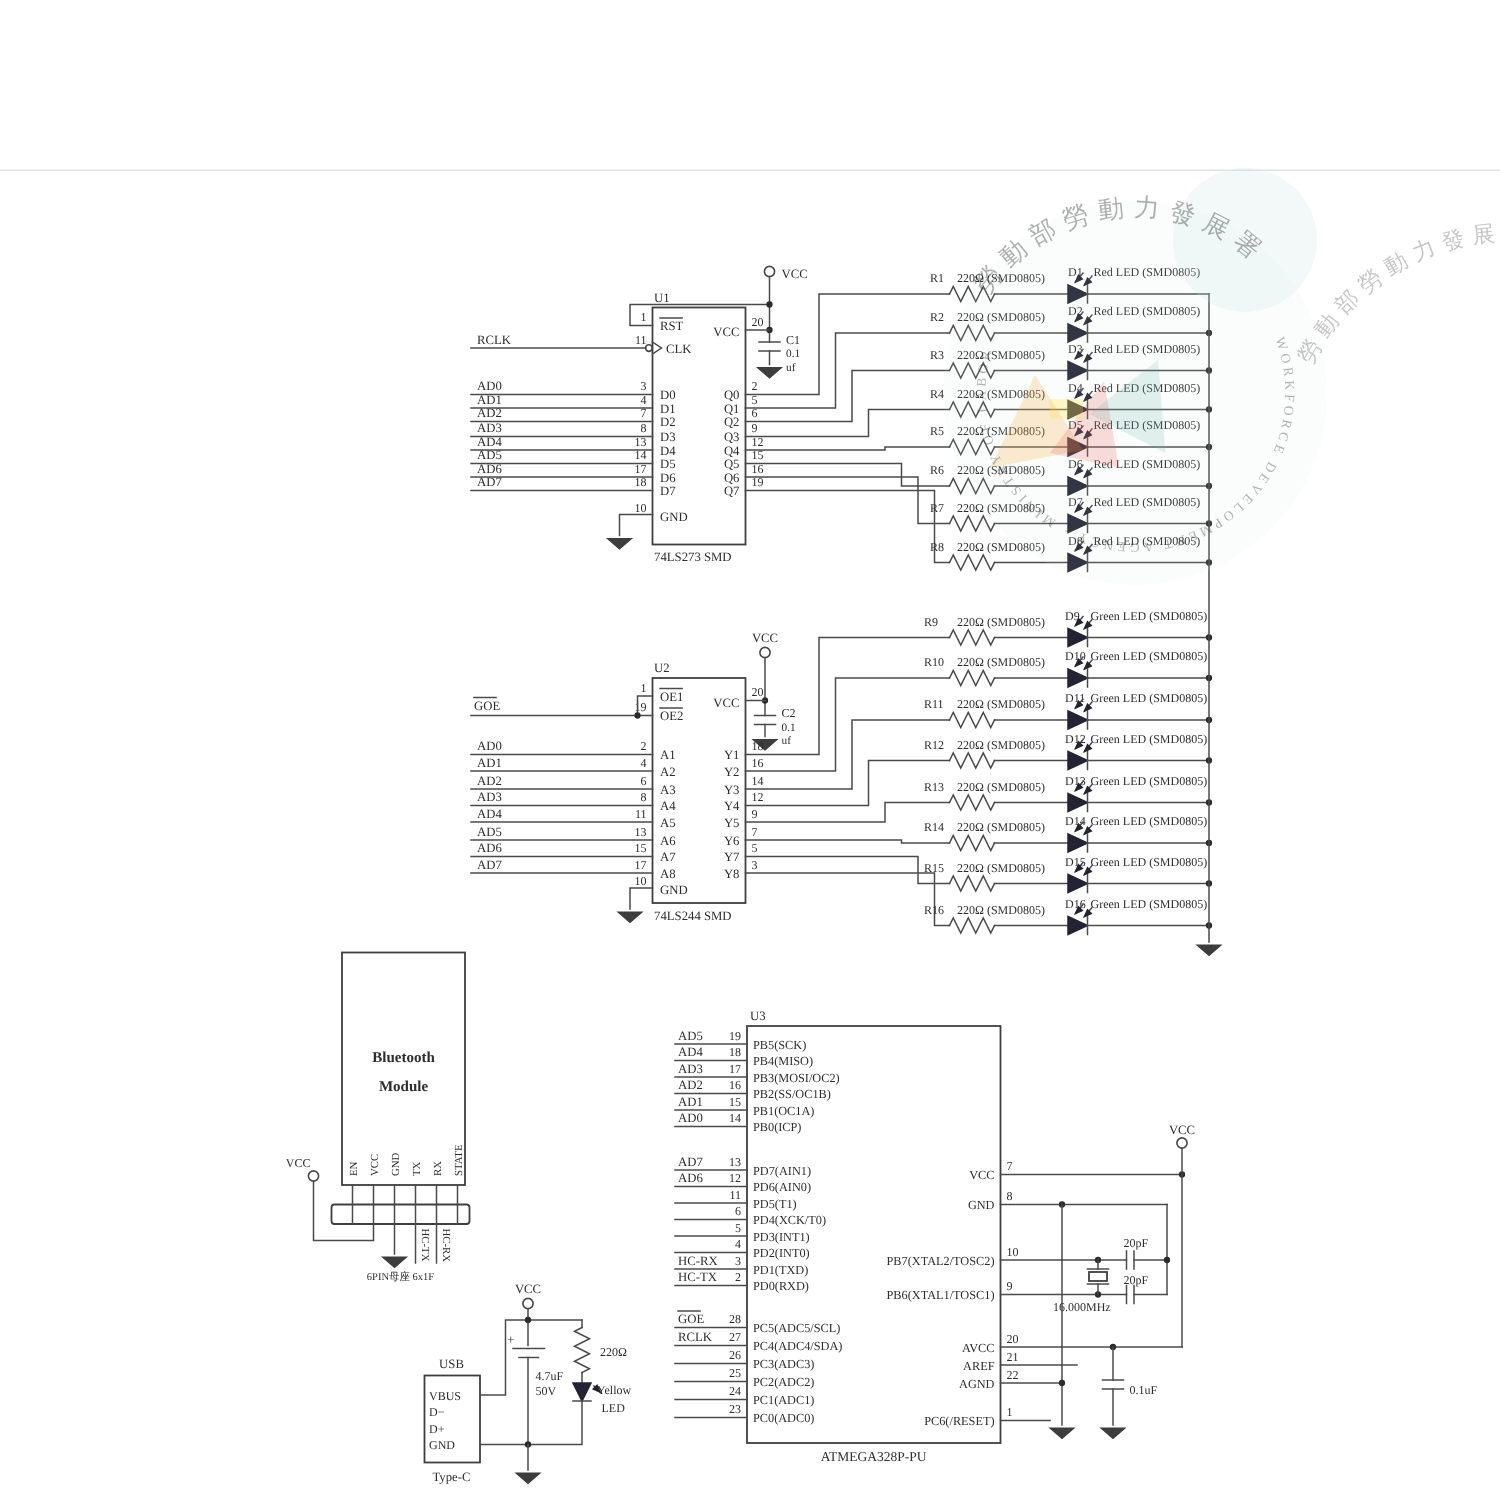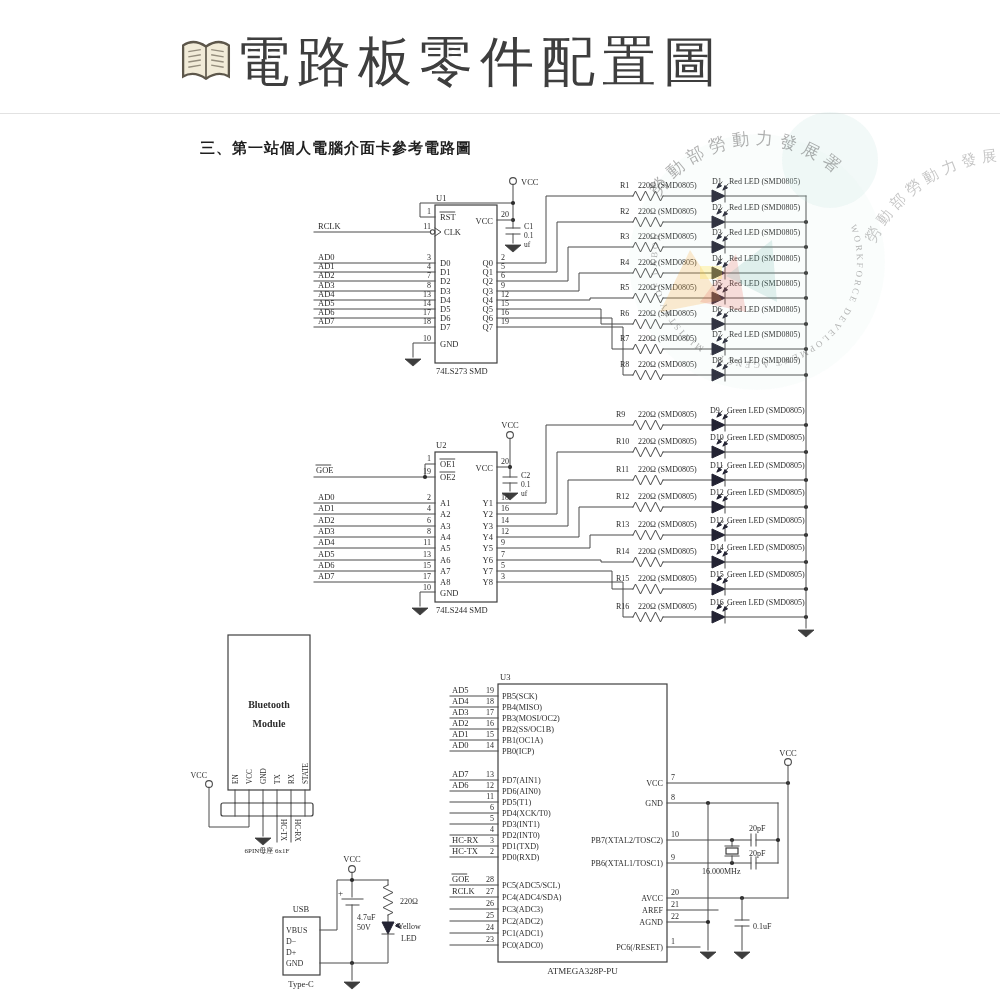--- a/index.html
+++ b/index.html
@@ -19,39 +19,21 @@
   .dot{fill:#2b2b2b;stroke:none;}
   .gnd{fill:#3d3d3d;stroke:#3d3d3d;stroke-width:0.8;}
   .vcc{fill:none;stroke:#4a4a4a;stroke-width:1.1;}
   .led{fill:#232333;stroke:#232333;}
   .wm{pointer-events:none;}
 </style>
 </head>
 <body>
 
 <div class="page">
-  <div class="header">
-    <svg class="book" viewBox="0 0 50 46">
-      <path d="M3,8 Q13,1 25,9 Q37,1 47,8 L47,38 Q37,32 25,40 Q13,32 3,38 Z" fill="#f1ebd8" stroke="#5d574b" stroke-width="2.2"></path>
-      <line x1="25" y1="9" x2="25" y2="40" stroke="#5d574b" stroke-width="1.6"></line>
-      <g stroke="#948d7d" stroke-width="1.3">
-        <line x1="8" y1="14" x2="20" y2="12"></line>
-          <line x1="8" y1="19" x2="20" y2="17"></line>
-        <line x1="8" y1="24" x2="20" y2="22"></line>
-          <line x1="8" y1="29" x2="20" y2="27"></line>
-        <line x1="30" y1="12" x2="42" y2="14"></line>
-          <line x1="30" y1="17" x2="42" y2="19"></line>
-        <line x1="30" y1="22" x2="42" y2="24"></line>
-          <line x1="30" y1="27" x2="42" y2="29"></line>
-      </g>
-    </svg>
-    <h1 class="title">電路板零件配置圖</h1>
-  </div>
   <div class="rule"></div>
-  <div class="subtitle">三、第一站個人電腦介面卡參考電路圖</div>
 
   <svg id="schematic" viewBox="0 0 1000 1000">
       <rect x="435" y="205" width="62" height="158" class="chip"></rect>
       <text x="436" y="201" text-anchor="start" font-size="8.5">U1</text>
       <text x="436" y="374" text-anchor="start" font-size="8.5">74LS273 SMD</text>
       <text x="440" y="220" text-anchor="start" font-size="8.5">RST</text>
       <line x1="440" y1="212" x2="454.7" y2="212" class="w"></line>
       <text x="431" y="214" text-anchor="end" font-size="8">1</text>
       <text x="444" y="235" text-anchor="start" font-size="8.5">CLK</text>
       <text x="431" y="229" text-anchor="end" font-size="8">11</text>

